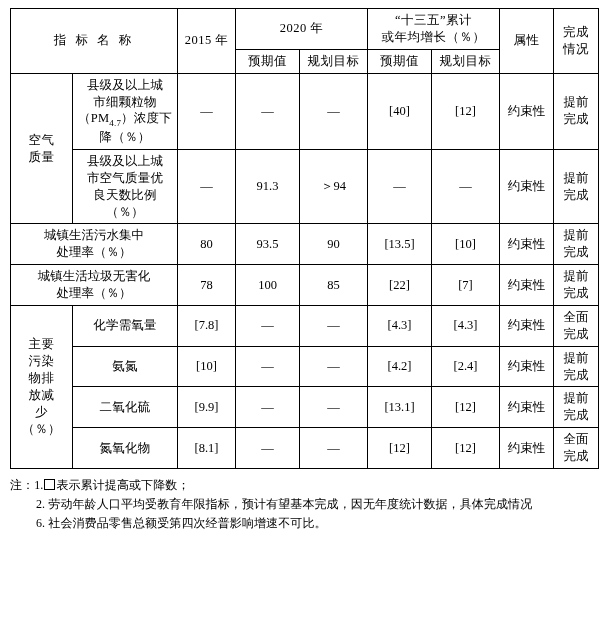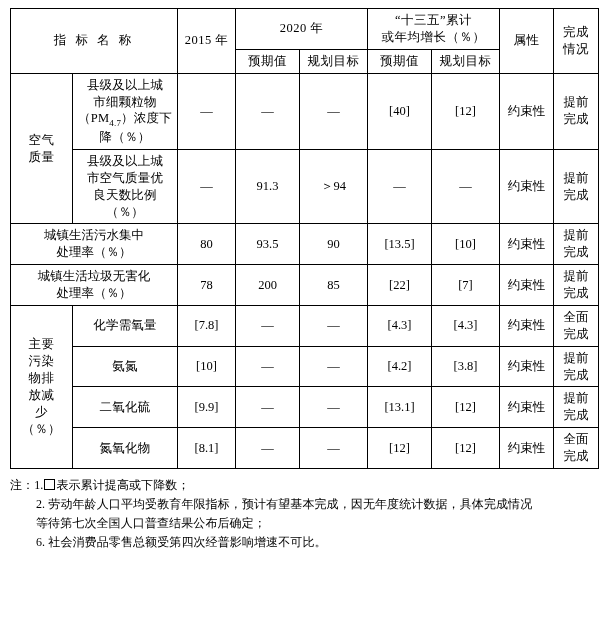--- a/index.html
+++ b/index.html
@@ -191,21 +191,21 @@
           <span>完成</span>
         </td>
       </tr>
 
       <tr>
         <td colspan="2" class="item-center">
           <span>城镇生活垃圾无害化</span><br>
           <span>处理率（％）</span>
         </td>
         <td class="num">78</td>
-        <td class="num">200</td>
+        <td class="num">100</td>
         <td class="num">85</td>
         <td class="num">[22]</td>
         <td class="num">[7]</td>
         <td>约束性</td>
         <td>
           <span>提前</span><br>
           <span>完成</span>
         </td>
       </tr>
 
@@ -230,21 +230,21 @@
           <span>完成</span>
         </td>
       </tr>
 
       <tr>
         <td class="item-left">氨氮</td>
         <td class="num">[10]</td>
         <td class="num">—</td>
         <td class="num">—</td>
         <td class="num">[4.2]</td>
-        <td class="num">[3.8]</td>
+        <td class="num">[2.4]</td>
         <td>约束性</td>
         <td>
           <span>提前</span><br>
           <span>完成</span>
         </td>
       </tr>
 
       <tr>
         <td class="item-left">二氧化硫</td>
         <td class="num">[9.9]</td>
@@ -272,17 +272,16 @@
           <span>完成</span>
         </td>
       </tr>
 
     </tbody>
   </table>
 
   <div class="notes">
     <div class="n1"><span>注：</span><span>1.</span><span class="boxglyph"></span><span>表示累计提高或下降数；</span></div>
     <div class="n2">2. 劳动年龄人口平均受教育年限指标，预计有望基本完成，因无年度统计数据，具体完成情况</div>
-    <div class="n2">等待第七次全国人口普查结果公布后确定；</div>
     <div class="n3">6. 社会消费品零售总额受第四次经普影响增速不可比。</div>
   </div>
 
 </div>
 
 </body></html>

